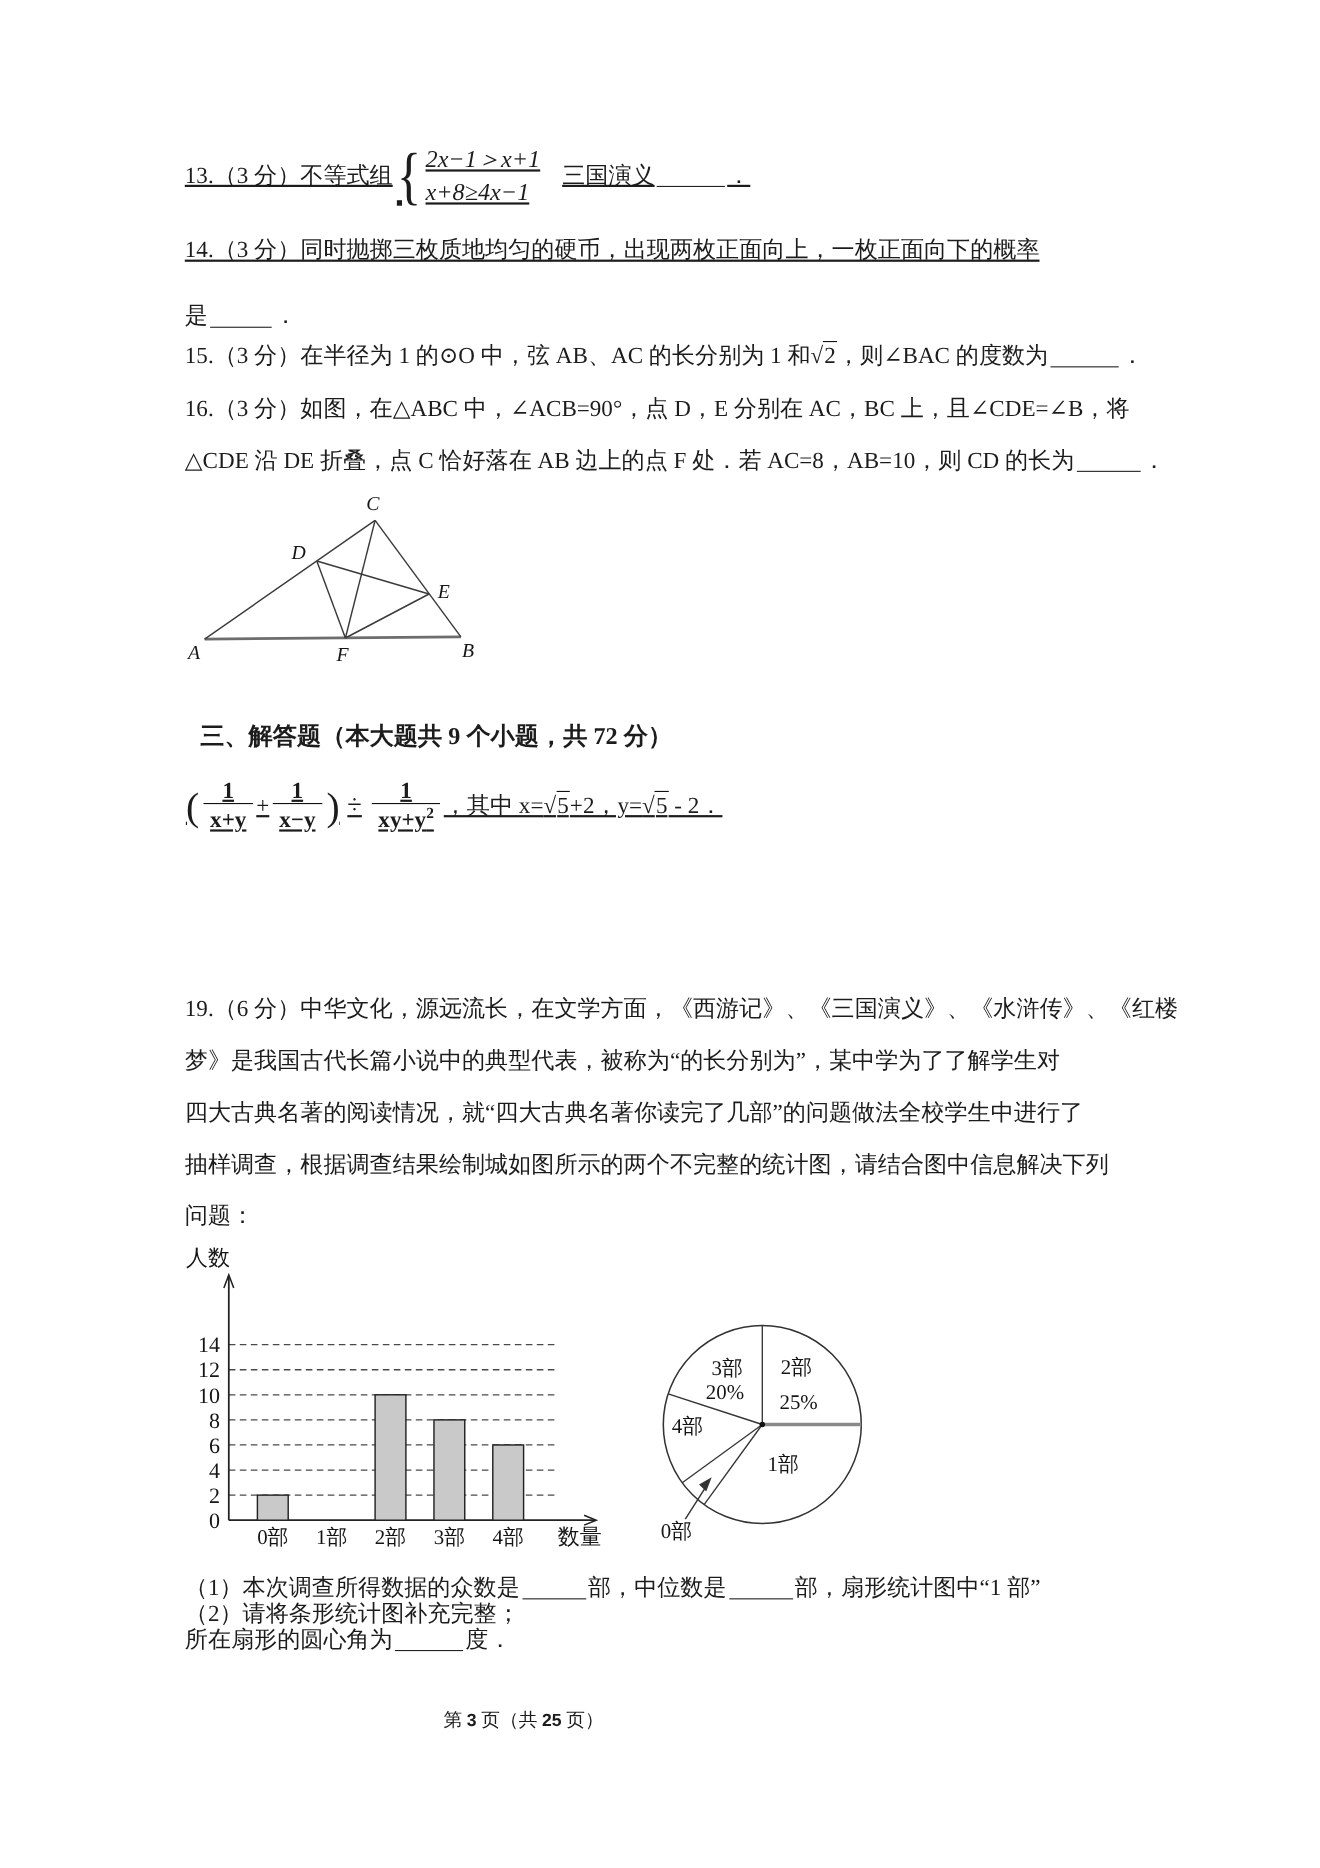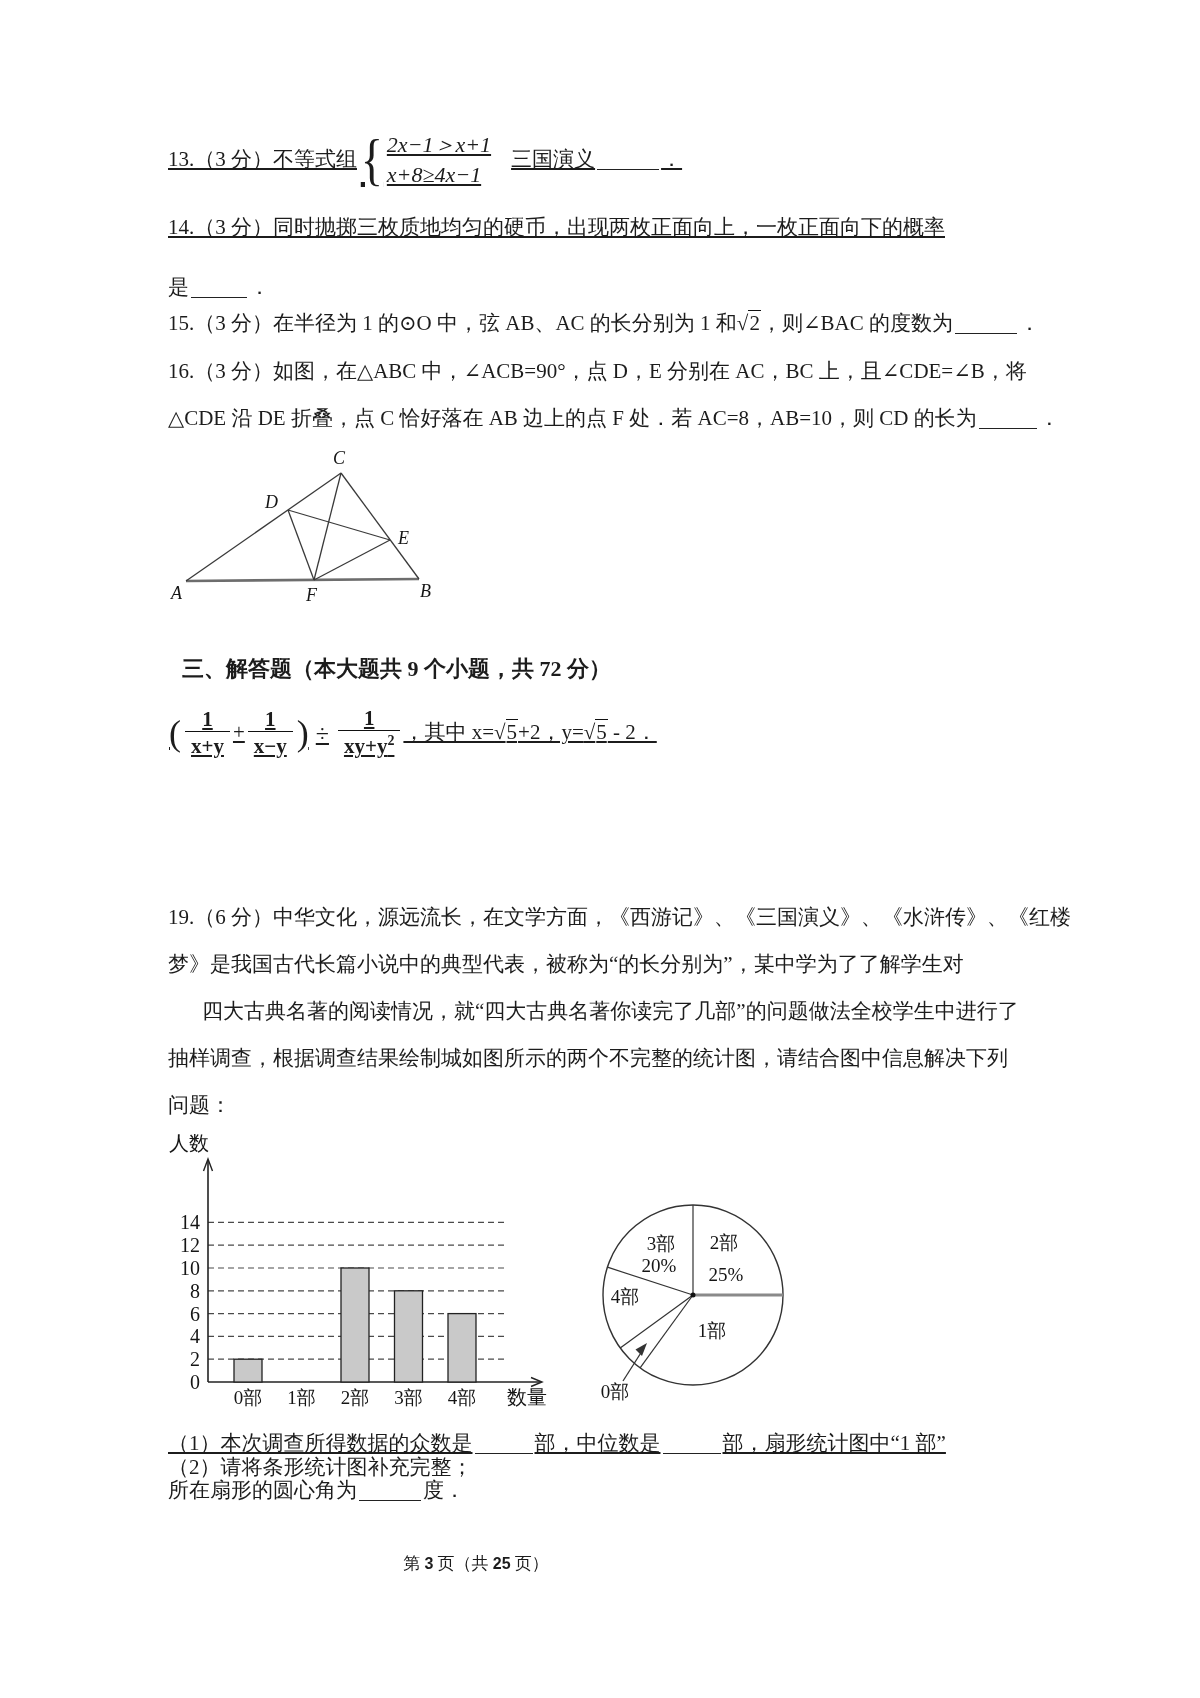--- a/index.html
+++ b/index.html
@@ -91,21 +91,21 @@
   <span class="opdiv">÷</span>
   <span class="frac">
       <span class="num">1</span>
       <span class="den"><span>xy+y</span><sup>2</sup></span>
     </span>
   <span class="t"><span>，其中 x=</span><span class="sqrt">√<span class="rad">5</span></span><span>+2，y=</span><span class="sqrt">√<span class="rad">5</span></span><span> - 2．</span></span>
 </div>
 
 <div class="abs q18line" style="top:903px;left:168px;">19.（6 分）中华文化，源远流长，在文学方面，《西游记》、《三国演义》、《水浒传》、《红楼</div>
 <div class="abs q18line" style="top:950px;left:168px;">梦》是我国古代长篇小说中的典型代表，被称为“的长分别为”，某中学为了了解学生对</div>
-<div class="abs q18line" style="top:997px;left:168px;margin-left:34px;">四大古典名著的阅读情况，就“四大古典名著你读完了几部”的问题做法全校学生中进行了</div>
+<div class="abs q18line" style="top:997px;left:168px;">四大古典名著的阅读情况，就“四大古典名著你读完了几部”的问题做法全校学生中进行了</div>
 <div class="abs q18line" style="top:1044px;left:168px;">抽样调查，根据调查结果绘制城如图所示的两个不完整的统计图，请结合图中信息解决下列</div>
 <div class="abs q18line" style="top:1091px;left:168px;">问题：</div>
 
 <svg id="barChart" class="abs" style="left:155px;top:1130px;" width="400" height="285" viewBox="0 0 400 285">
     <text x="45" y="259" text-anchor="end" font-size="20">0</text>
     <line x1="53" y1="229.2" x2="352" y2="229.2" stroke="#4a4a4a" stroke-width="1.2" stroke-dasharray="6 4"></line>
     <text x="45" y="236.2" text-anchor="end" font-size="20">2</text>
     <line x1="53" y1="206.4" x2="352" y2="206.4" stroke="#4a4a4a" stroke-width="1.2" stroke-dasharray="6 4"></line>
     <text x="45" y="213.4" text-anchor="end" font-size="20">4</text>
     <line x1="53" y1="183.6" x2="352" y2="183.6" stroke="#4a4a4a" stroke-width="1.2" stroke-dasharray="6 4"></line>
@@ -147,21 +147,21 @@
     <line x1="141" y1="130" x2="88.09932729367742" y2="202.81152949374527" stroke="#333" stroke-width="1.2"></line>
     <text x="63" y="233" text-anchor="middle" font-size="19">0部</text>
     <line x1="141" y1="130" x2="68.18847050625475" y2="182.9006727063226" stroke="#333" stroke-width="1.2"></line>
     <text x="73" y="138" text-anchor="middle" font-size="19">4部</text>
     <line x1="141" y1="130" x2="55.404913533436186" y2="102.1884705062547" stroke="#333" stroke-width="1.2"></line>
     <text x="109" y="85" text-anchor="middle" font-size="19">3部</text>
     <text x="107" y="107" text-anchor="middle" font-size="19">20%</text>
     <circle cx="141" cy="130" r="2.5" fill="#111"></circle>
   </svg>
 
-<div class="abs t" style="top:1428px;left:168px;text-decoration:underline;">
+<div class="abs t" style="top:1428px;left:168px;">
   <span>（1）本次调查所得数据的众数是</span><span class="blank w58"></span><span>部，中位数是</span><span class="blank w58"></span><span>部，扇形统计图中“1 部”</span>
 </div>
 <div class="abs t" style="top:1475px;left:168px;">
   <span>所在扇形的圆心角为</span><span class="blank w62"></span><span>度．</span>
 </div>
 <div class="abs t" style="top:1452px;left:168px;">（2）请将条形统计图补充完整；</div>
 
 <div class="abs footer" style="top:1552px;left:0;width:952px;text-align:center;">
   <span>第 </span><b>3</b><span> 页（共 </span><b>25</b><span> 页）</span>
 </div>

